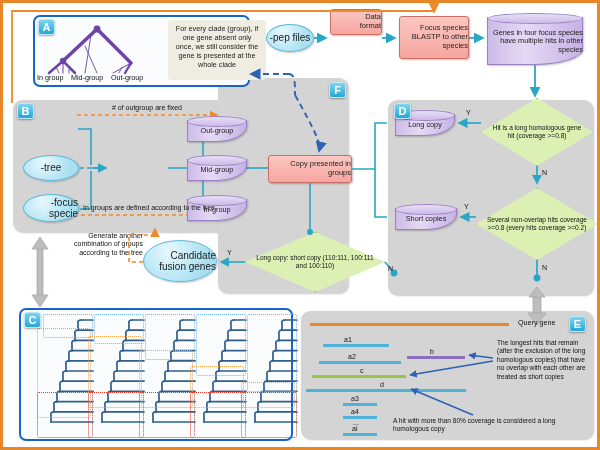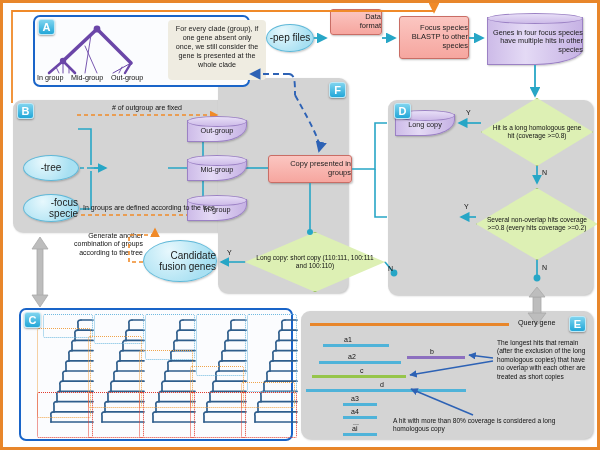--- a/index.html
+++ b/index.html
@@ -235,20 +235,25 @@
       <path d="M10 30 L19 18 L1 18 Z"></path>
     </g>
   </svg>
 
   <div class="abs badge" style="left:391px;top:100px;">D</div>
 
   <div class="cyl" style="left:392px;top:107px;width:60px;height:26px;">
     <div class="body"></div>
     <div class="top"></div>
     <div class="lbl">Long copy</div>
+  </div>
+  <div class="cyl" style="left:392px;top:201px;width:62px;height:26px;">
+    <div class="body"></div>
+    <div class="top"></div>
+    <div class="lbl">Short copies</div>
   </div>
 
   <div class="diamond" style="left:478px;top:95px;width:112px;height:68px;">
     <div class="shape"></div>
     <div class="lbl">Hit is a long homologous gene hit (coverage &gt;=0.8)</div>
   </div>
   <div class="diamond" style="left:473px;top:185px;width:122px;height:72px;">
     <div class="shape"></div>
     <div class="lbl">Several non-overlap hits coverage &gt;=0.8 (every hits coverage &gt;=0.2)</div>
   </div>

